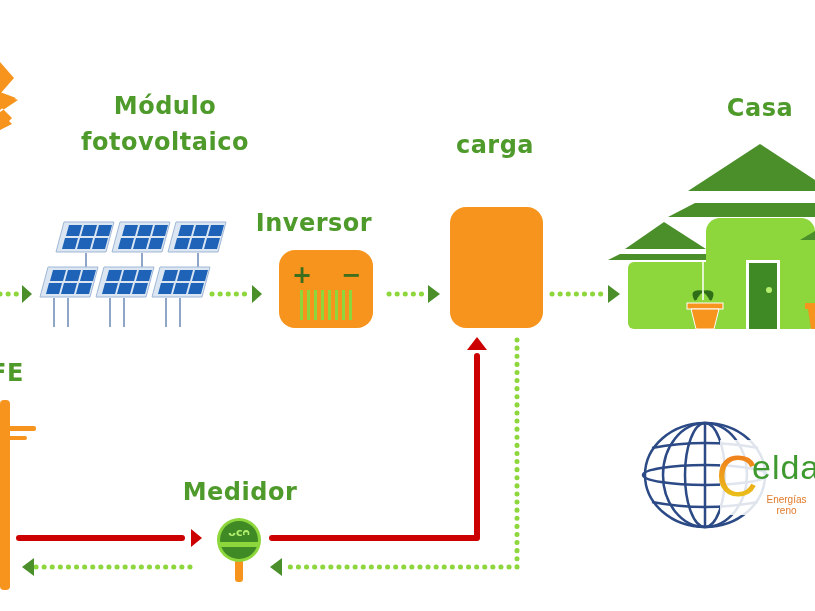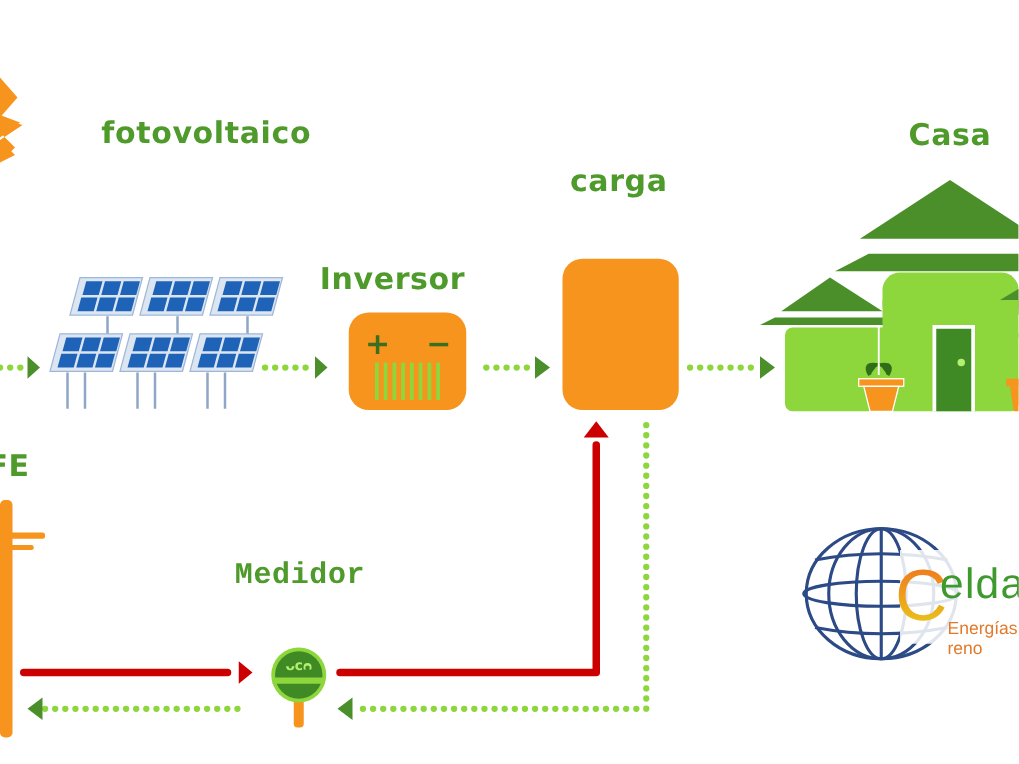--- a/index.html
+++ b/index.html
@@ -5,29 +5,30 @@
   html, body { margin:0; padding:0; background:#ffffff; }
   body { width:815px; height:611px; position:relative; overflow:hidden; font-family:"DejaVu Sans", sans-serif; }
   .lbl { position:absolute; color:#4e9a2a; font-weight:bold; font-size:24px; text-align:center; line-height:36px; letter-spacing:0.5px; }
   svg#diagram { position:absolute; left:0; top:0; }
   .logo-text { position:absolute; font-family:"Liberation Sans", sans-serif; }
 </style>
 </head>
 <body>
 
 <div class="lbl" style="left:60px; top:88px; width:210px;">
+  <div>Módulo</div>
   <div>fotovoltaico</div>
 </div>
 <div class="lbl" style="left:239px; top:205px; width:150px;">Inversor</div>
 <div class="lbl" style="left:410px; top:127px; width:170px;">
   <div>carga</div>
 </div>
 <div class="lbl" style="left:700px; top:90px; width:120px;">Casa</div>
 <div class="lbl" style="left:-10px; top:355px; width:40px; text-align:left;">FE</div>
-<div class="lbl" style="left:165px; top:443px; width:150px;font-family:Liberation Mono, monospace;">Medidor</div>
+<div class="lbl" style="left:165px; top:474px; width:150px;">Medidor</div>
 
 <svg id="diagram" width="815" height="611" viewBox="0 0 815 611">
   <defs>
     <linearGradient id="cgrad" x1="0" y1="0" x2="0" y2="1">
       <stop offset="0" stop-color="#f26b1d"></stop>
       <stop offset="1" stop-color="#e8d21a"></stop>
     </linearGradient>
   </defs>
 
   <g>
@@ -205,13 +206,13 @@
     <path d="M652,448 Q705,438 758,448"></path>
     <path d="M652,502 Q705,512 758,502"></path>
   </g>
   <rect x="720" y="440" width="95" height="75" fill="#ffffff" opacity="0.85"></rect>
   <text x="716" y="496" font-size="58" fill="url(#cgrad)" font-family="Liberation Sans, sans-serif">C</text>
 </svg>
 
 <div class="logo-text" style="left:752px; top:448px; font-size:34px; color:#3e9a2e; letter-spacing:1px;">
   <span style="display: inline-block; margin-left: 0px; clip-path: none;">elda</span>
 </div>
-<div class="logo-text" style="left:758px; top:494px; font-size:14px; color:#e07a2a;">Energías reno</div>
+<div class="logo-text" style="left:758px; top:494px; font-size:10px; color:#e07a2a;text-align:center;">Energías reno</div>
 
 </body></html>

